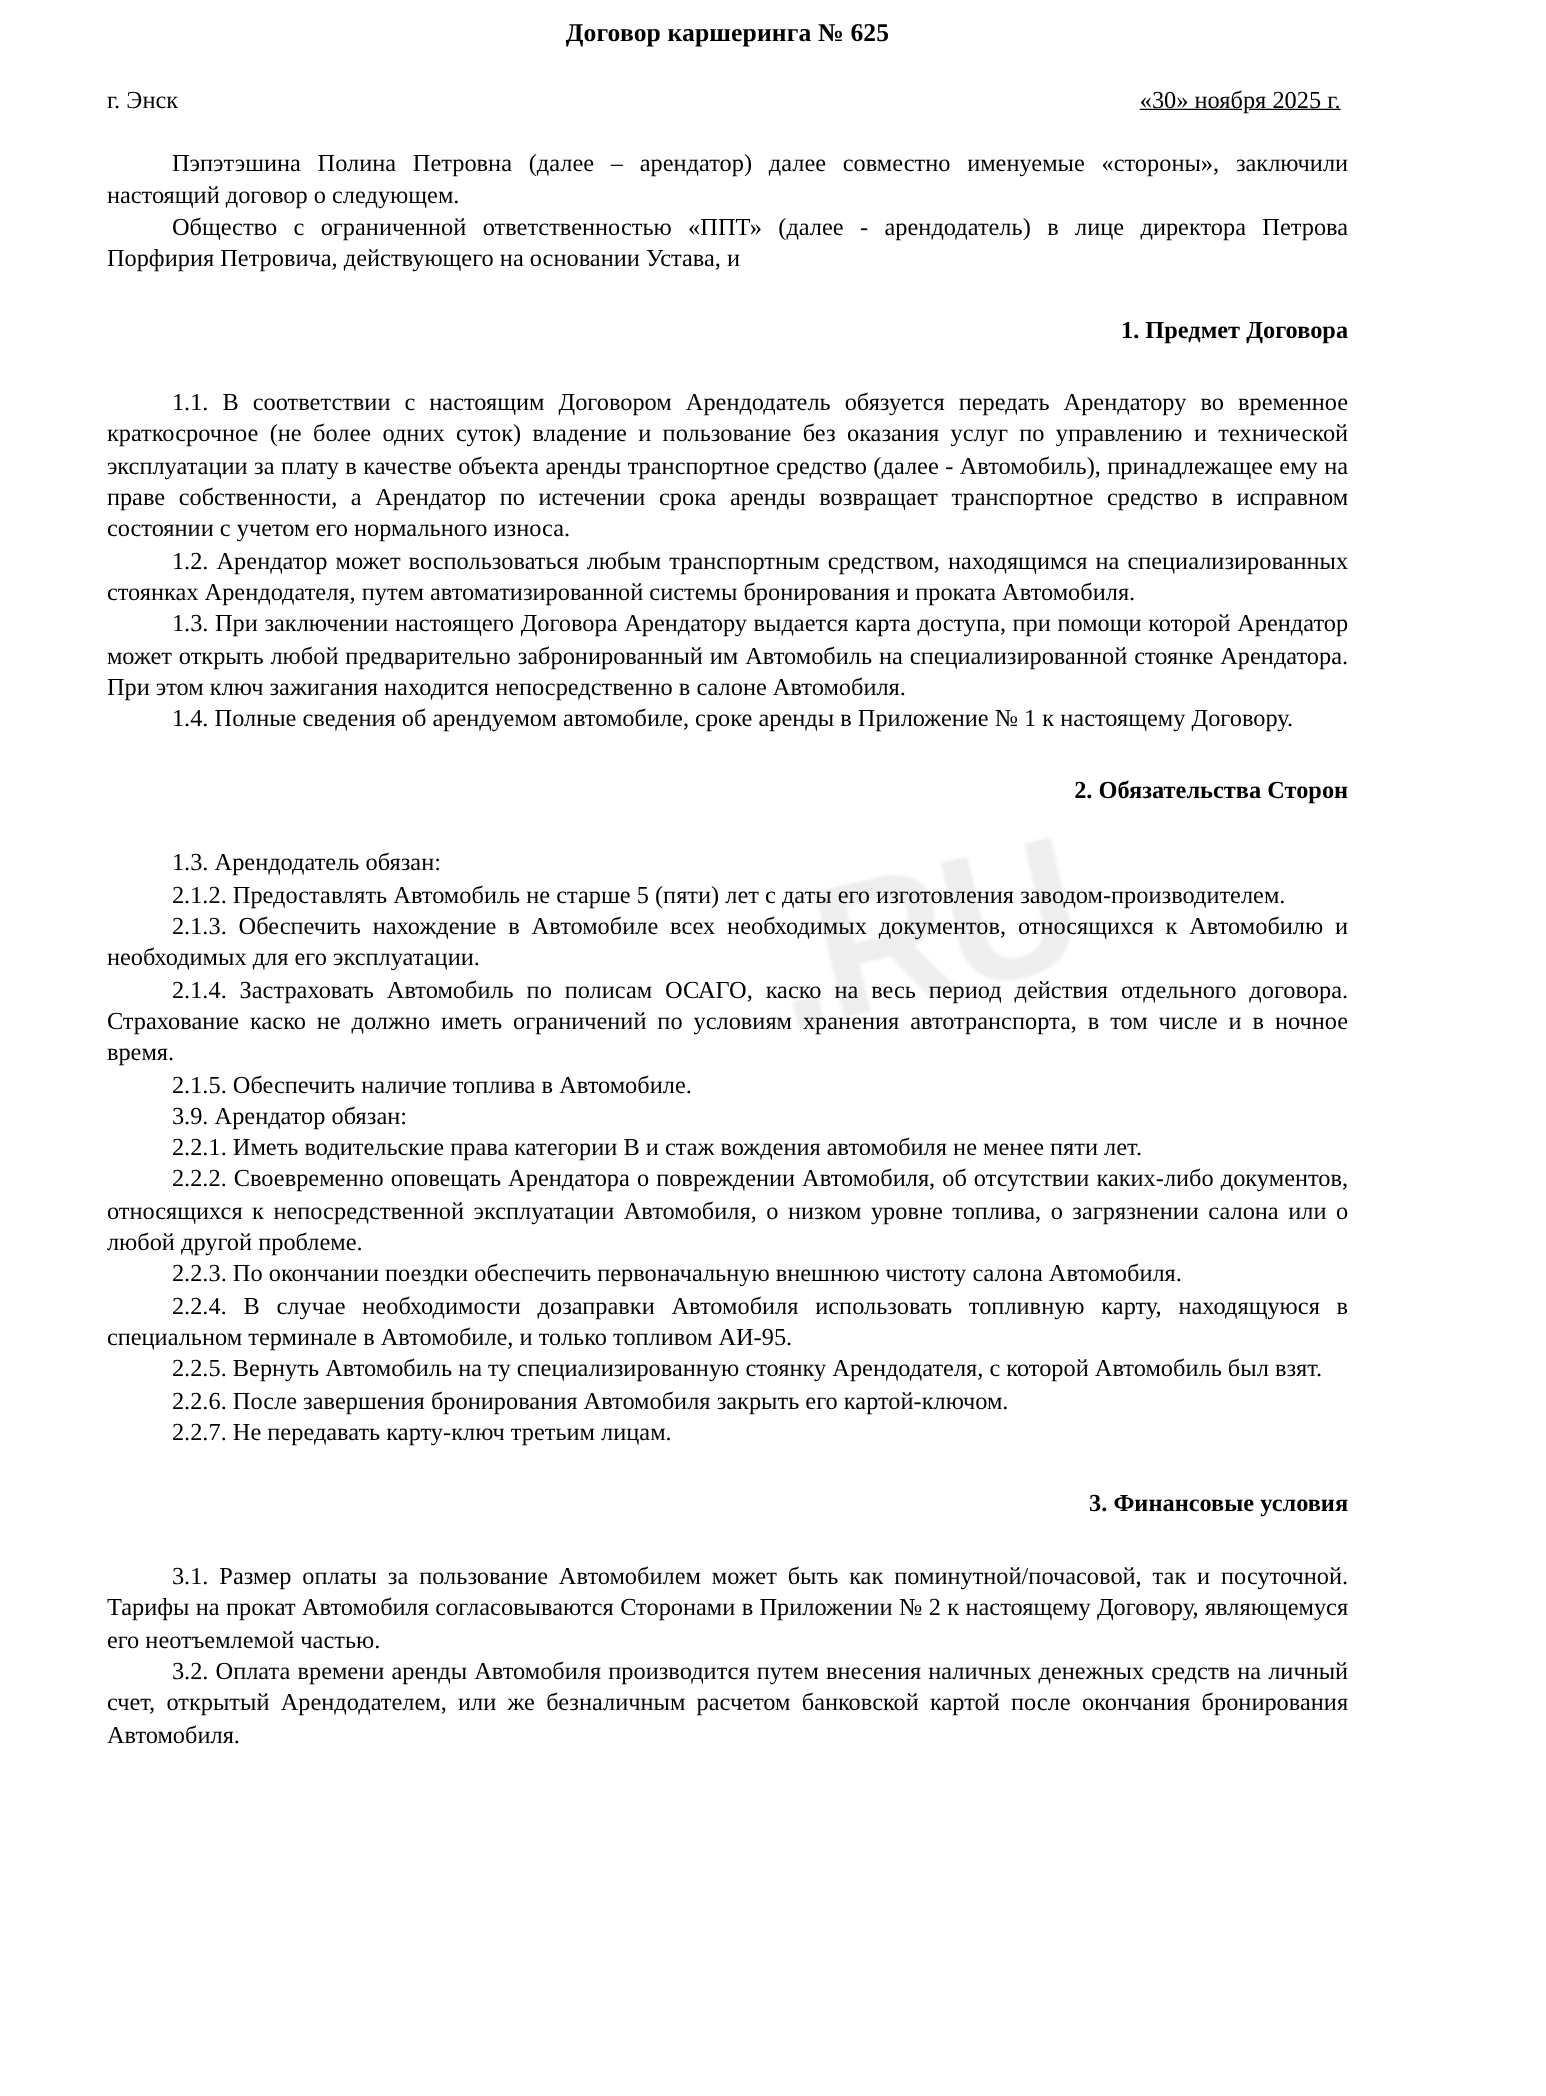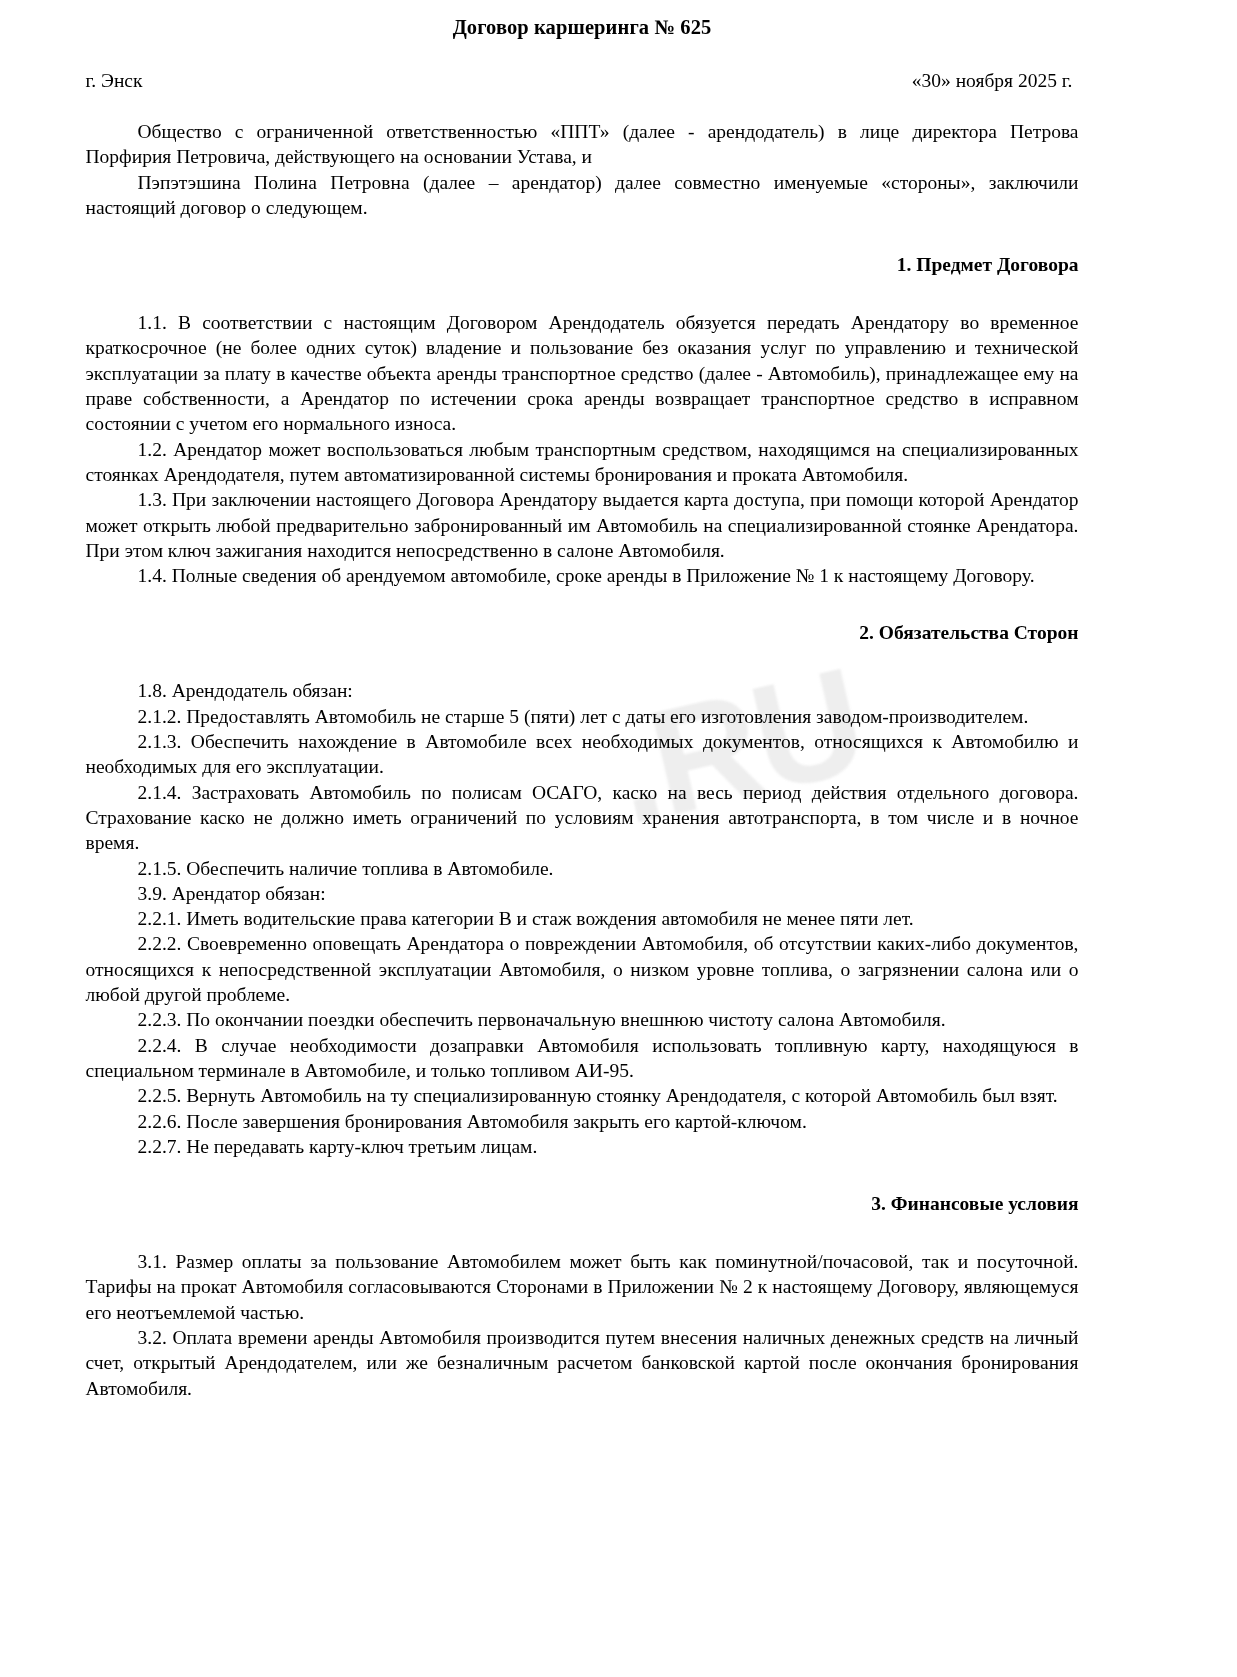--- a/index.html
+++ b/index.html
@@ -58,21 +58,21 @@
   .place-date {
     display: flex;
     justify-content: space-between;
     align-items: baseline;
     font-size: 19.5px;
     line-height: 25px;
     margin-top: 28px;
     padding-right: 2px;
   }
   .place-date .place { text-align: left; }
-  .place-date .date  { text-align: center; padding-right: 4px; }
+  .place-date .date  { text-align: center; padding-right: 4px; text-decoration: underline; }
 
   
   p.para {
     margin: 0;
     font-size: 19.5px;
     line-height: 25.3px;
     text-align: justify;
     text-indent: 52px;
     text-justify: inter-word;
     hyphens: none;
@@ -103,37 +103,37 @@
 
     <h1 class="doc-title">Договор каршеринга № 625</h1>
 
     <div class="place-date">
       <span class="place">г. Энск</span>
       <span class="date">«30» ноября 2025 г.</span>
     </div>
 
     <div class="gap-intro"></div>
 
+    <p class="para">Пэпэтэшина Полина Петровна (далее – арендатор) далее совместно именуемые «стороны», заключили настоящий договор о следующем.</p>
     <p class="para">Общество с ограниченной ответственностью «ППТ» (далее - арендодатель) в лице директора Петрова Порфирия Петровича, действующего на основании Устава, и</p>
-    <p class="para">Пэпэтэшина Полина Петровна (далее – арендатор) далее совместно именуемые «стороны», заключили настоящий договор о следующем.</p>
 
     <div class="before-heading"></div>
     <h2 class="section">1. Предмет Договора</h2>
     <div class="after-heading"></div>
 
     <p class="para">1.1. В соответствии с настоящим Договором Арендодатель обязуется передать Арендатору во временное краткосрочное (не более одних суток) владение и пользование без оказания услуг по управлению и технической эксплуатации за плату в качестве объекта аренды транспортное средство (далее - Автомобиль), принадлежащее ему на праве собственности, а Арендатор по истечении срока аренды возвращает транспортное средство в исправном состоянии с учетом его нормального износа.</p>
     <p class="para">1.2. Арендатор может воспользоваться любым транспортным средством, находящимся на специализированных стоянках Арендодателя, путем автоматизированной системы бронирования и проката Автомобиля.</p>
     <p class="para">1.3. При заключении настоящего Договора Арендатору выдается карта доступа, при помощи которой Арендатор может открыть любой предварительно забронированный им Автомобиль на специализированной стоянке Арендатора. При этом ключ зажигания находится непосредственно в салоне Автомобиля.</p>
     <p class="para">1.4. Полные сведения об арендуемом автомобиле, сроке аренды в Приложение № 1 к настоящему Договору.</p>
 
     <div class="before-heading"></div>
     <h2 class="section">2. Обязательства Сторон</h2>
     <div class="after-heading"></div>
 
-    <p class="para">1.8. Арендодатель обязан:</p>
+    <p class="para">1.3. Арендодатель обязан:</p>
     <p class="para">2.1.2. Предоставлять Автомобиль не старше 5 (пяти) лет с даты его изготовления заводом-производителем.</p>
     <p class="para">2.1.3. Обеспечить нахождение в Автомобиле всех необходимых документов, относящихся к Автомобилю и необходимых для его эксплуатации.</p>
     <p class="para">2.1.4. Застраховать Автомобиль по полисам ОСАГО, каско на весь период действия отдельного договора. Страхование каско не должно иметь ограничений по условиям хранения автотранспорта, в том числе и в ночное время.</p>
     <p class="para">2.1.5. Обеспечить наличие топлива в Автомобиле.</p>
     <p class="para">3.9. Арендатор обязан:</p>
     <p class="para">2.2.1. Иметь водительские права категории В и стаж вождения автомобиля не менее пяти лет.</p>
     <p class="para">2.2.2. Своевременно оповещать Арендатора о повреждении Автомобиля, об отсутствии каких-либо документов, относящихся к непосредственной эксплуатации Автомобиля, о низком уровне топлива, о загрязнении салона или о любой другой проблеме.</p>
     <p class="para">2.2.3. По окончании поездки обеспечить первоначальную внешнюю чистоту салона Автомобиля.</p>
     <p class="para">2.2.4. В случае необходимости дозаправки Автомобиля использовать топливную карту, находящуюся в специальном терминале в Автомобиле, и только топливом АИ-95.</p>
     <p class="para">2.2.5. Вернуть Автомобиль на ту специализированную стоянку Арендодателя, с которой Автомобиль был взят.</p>

